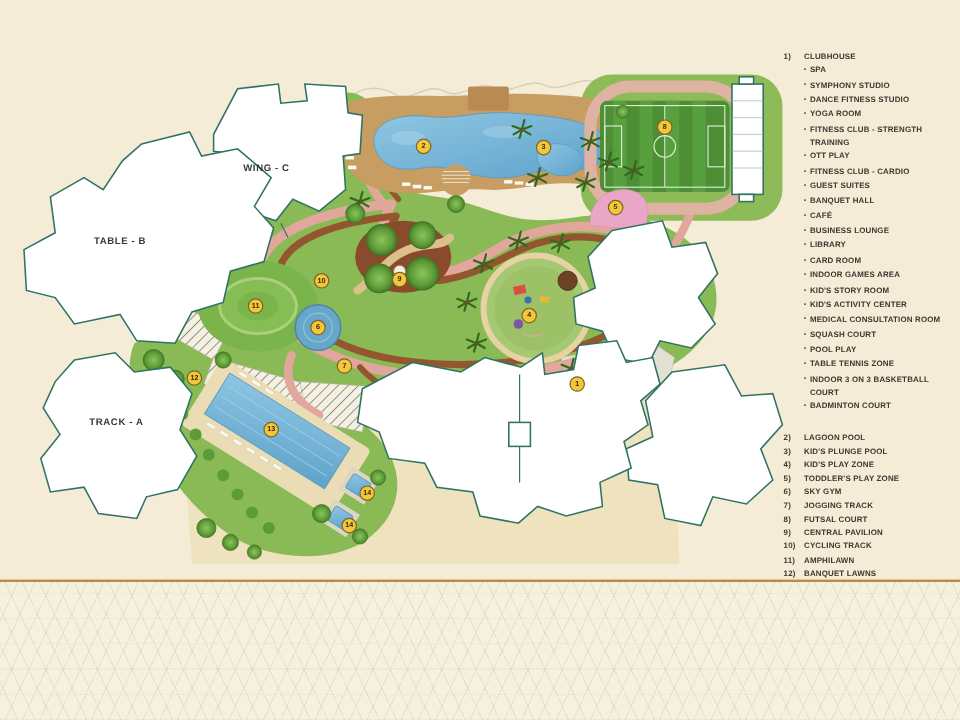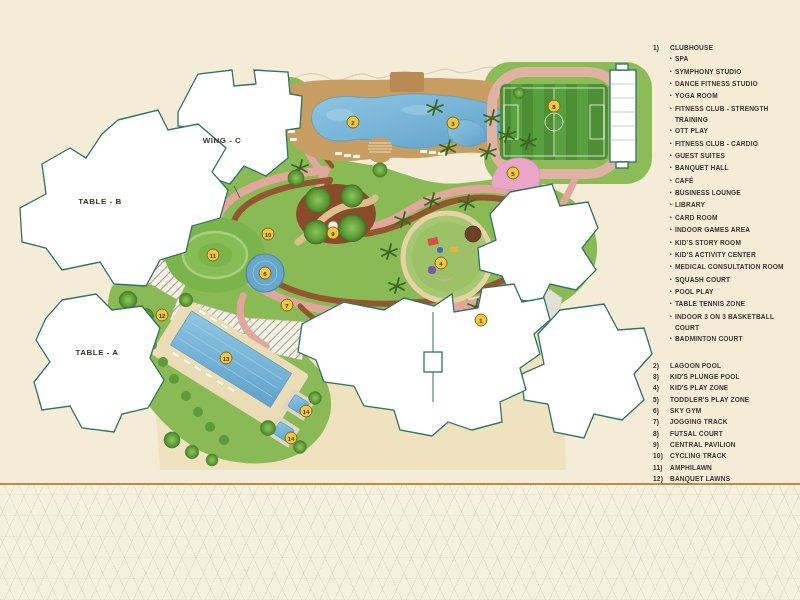--- a/index.html
+++ b/index.html
@@ -279,21 +279,21 @@
       <g stroke="#2f7363" stroke-width="1">
         <line x1="433" y1="312" x2="433" y2="352"></line>
           <line x1="433" y1="372" x2="433" y2="402"></line>
         <line x1="234" y1="186" x2="240" y2="198"></line>
       </g>
     </svg>
 
     <div>
         <div class="wing-label" style="left: 222px; top: 140px;">WING - C</div>
         <div class="wing-label" style="left: 100px; top: 201px;">TABLE - B</div>
-        <div class="wing-label" style="left: 97px; top: 352px;">TABLE - A</div>
+        <div class="wing-label" style="left: 97px; top: 352px;">TRACK - A</div>
       </div>
     <div>
         <div class="marker" style="left: 481px; top: 320px;">1</div>
         <div class="marker" style="left: 353px; top: 122px;">2</div>
         <div class="marker" style="left: 453px; top: 123px;">3</div>
         <div class="marker" style="left: 441px; top: 263px;">4</div>
         <div class="marker" style="left: 513px; top: 173px;">5</div>
         <div class="marker" style="left: 265px; top: 273px;">6</div>
         <div class="marker" style="left: 287px; top: 305px;">7</div>
         <div class="marker" style="left: 554px; top: 106px;">8</div>

